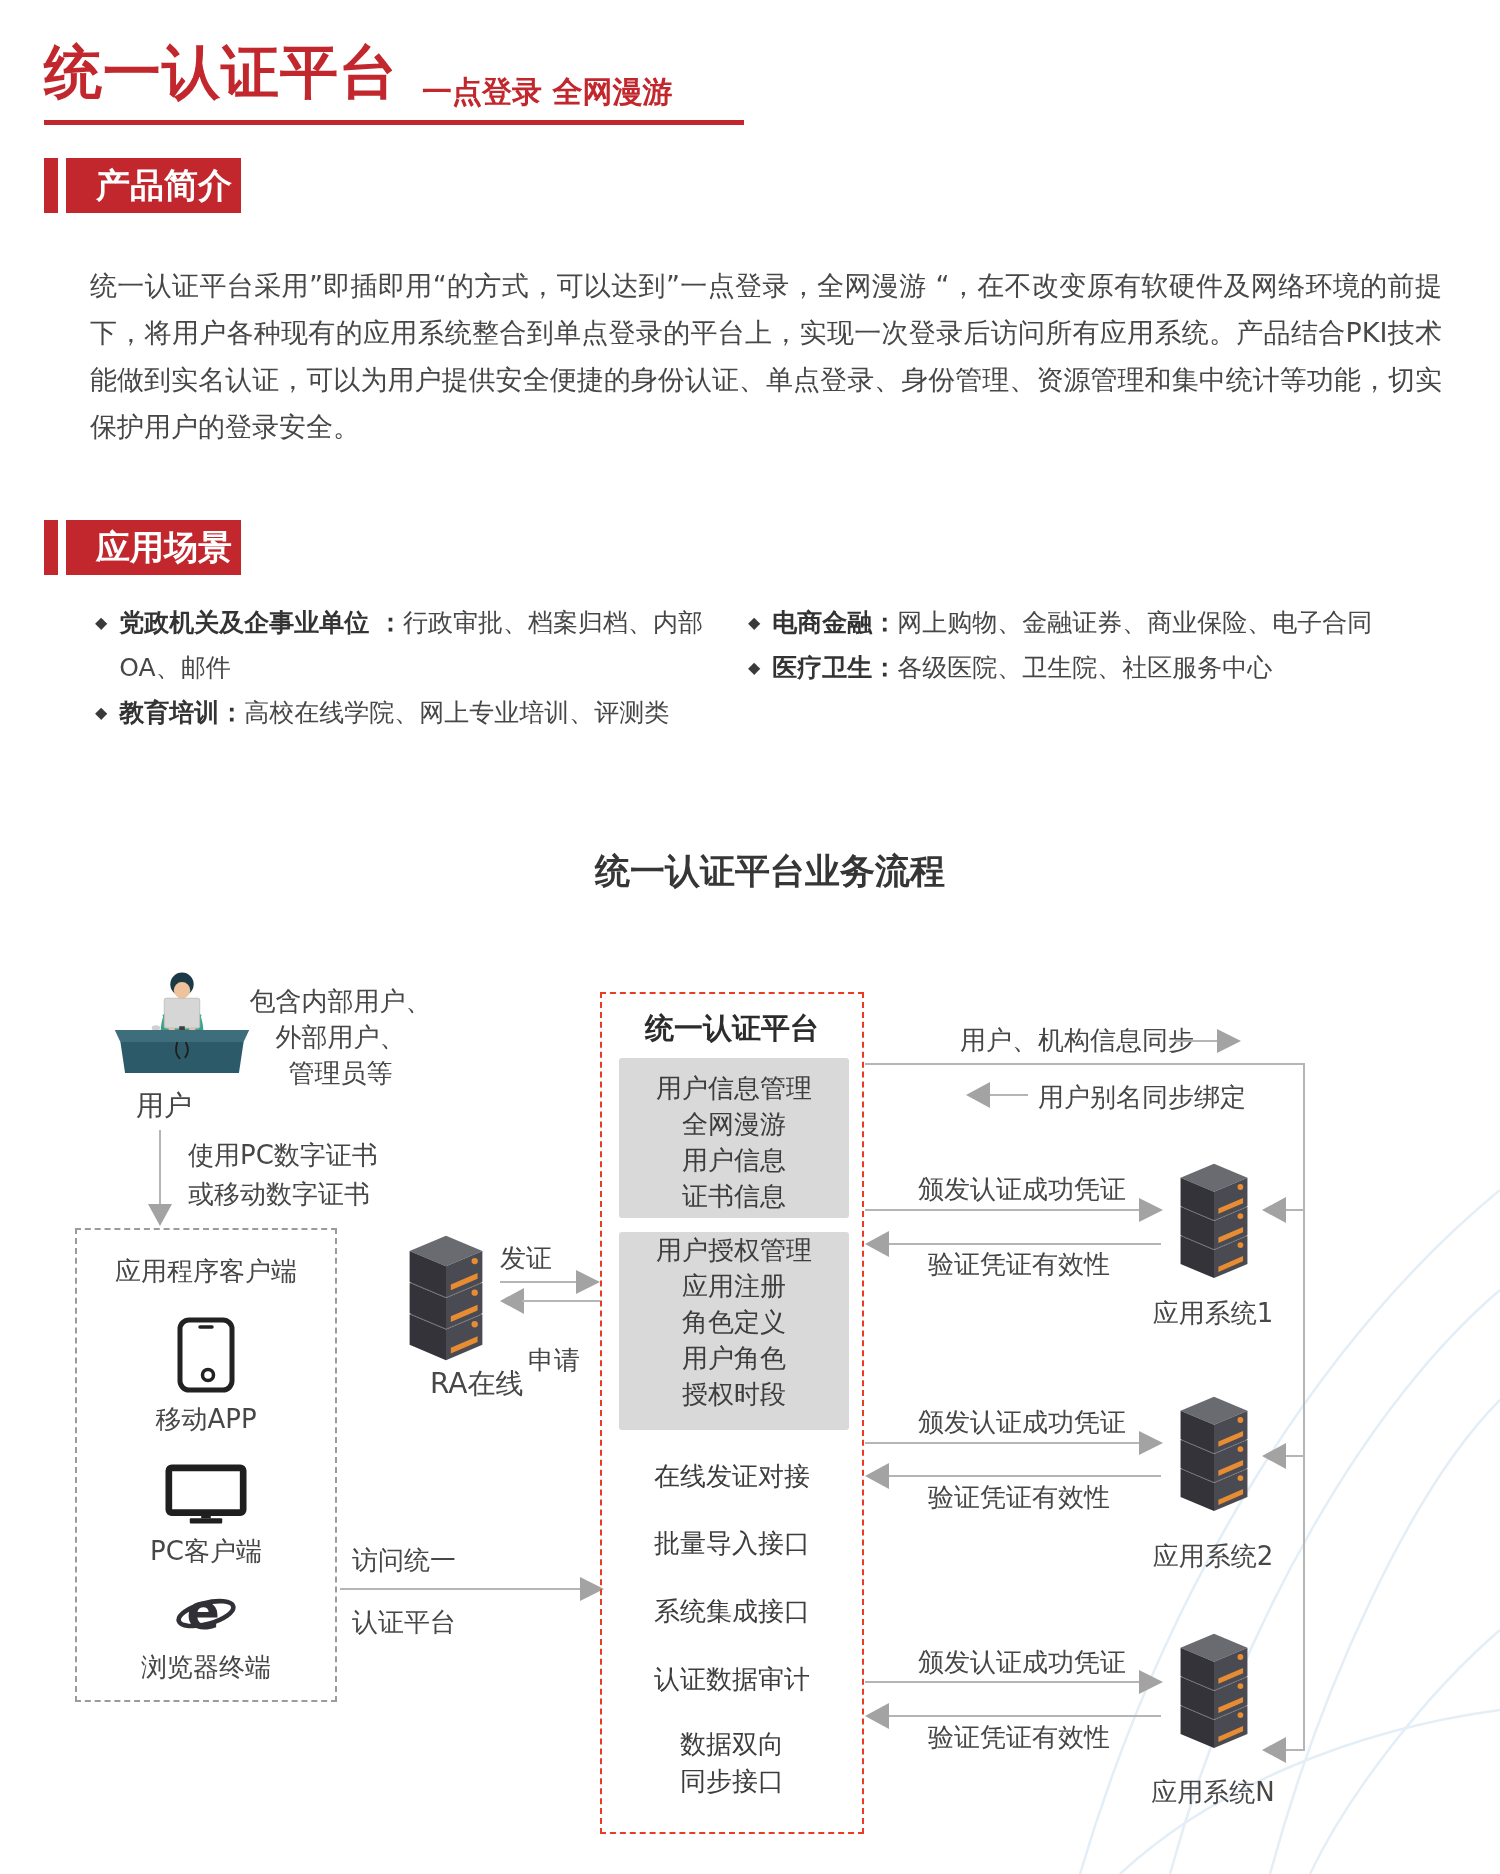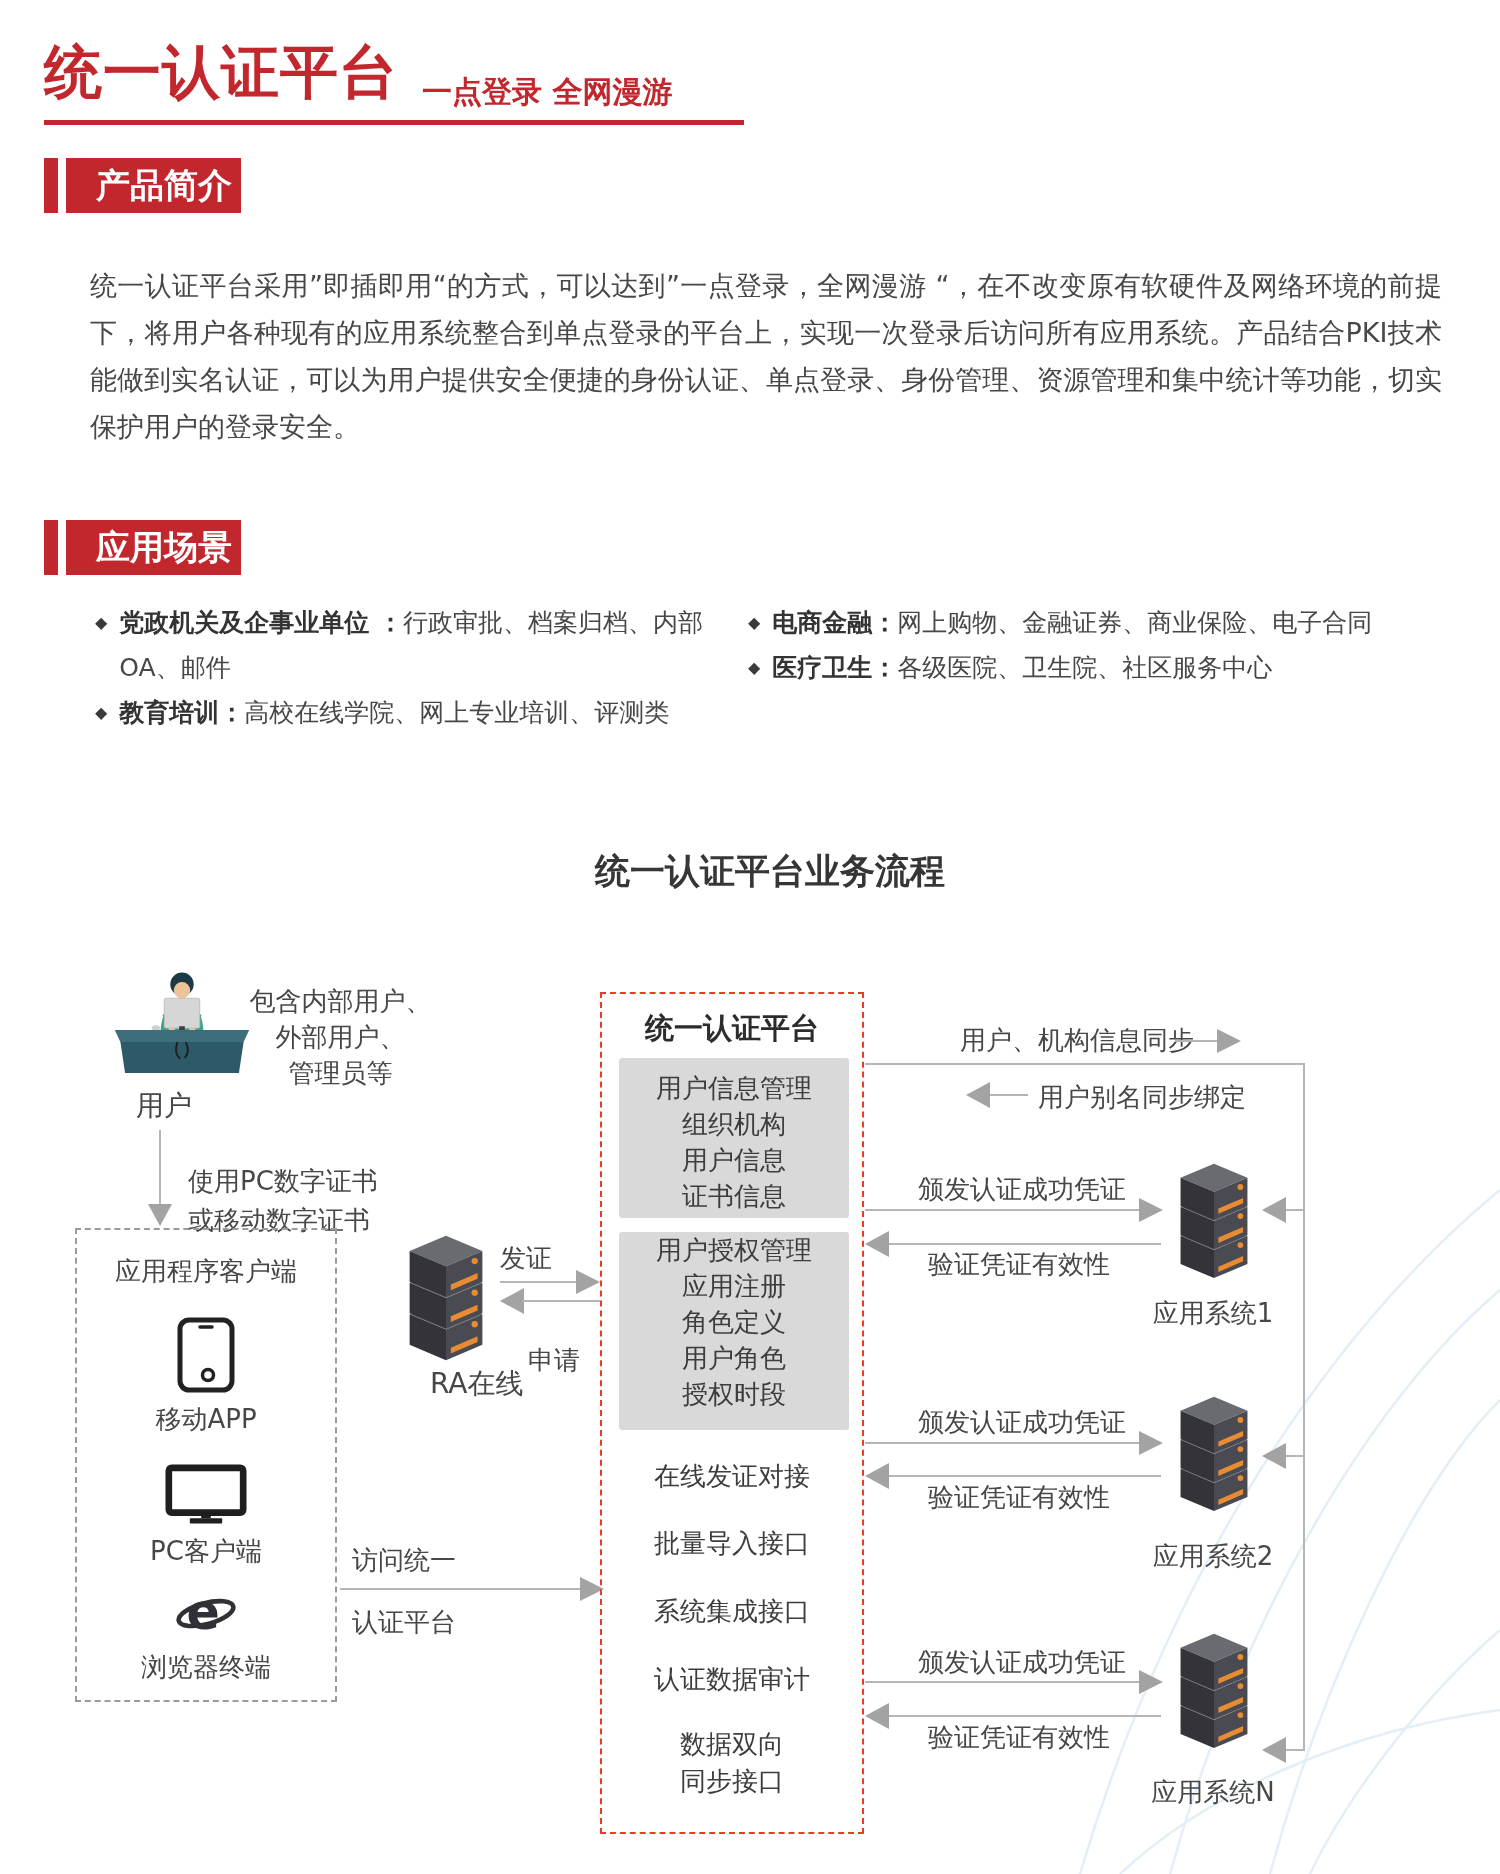--- a/index.html
+++ b/index.html
@@ -146,21 +146,21 @@
       <use href="#sym-user"></use>
     </svg>
   <div class="t tc" style="left:243px;top:983px;width:195px;line-height:36px;white-space:normal;">
     <div>包含内部用户、</div>
     <div>外部用户、</div>
     <div>管理员等</div>
   </div>
   <div class="t" style="left:136px;top:1088px;font-size:28px;">用户</div>
   <div class="vl" style="left:159px;top:1130px;height:76px;"></div>
   <div class="ad" style="left:148px;top:1204px;"></div>
-  <div class="t" style="left:188px;top:1136px;line-height:39px;white-space:normal;width:220px;margin-top:26px;">
+  <div class="t" style="left:188px;top:1136px;line-height:39px;white-space:normal;width:220px;">
     <div>使用PC数字证书</div>
     <div>或移动数字证书</div>
   </div>
 
   <div class="dash-gray" style="left:75px;top:1228px;width:262px;height:474px;">
     <div class="cb-label" style="top:24px;">应用程序客户端</div>
     <svg class="cb-icon" style="top:86px;" width="62" height="78" viewBox="0 0 62 78">
         <use href="#sym-phone"></use>
       </svg>
     <div class="cb-label" style="top:172px;">移动APP</div>
@@ -187,21 +187,21 @@
   <div class="hl" style="left:500px;top:1281px;width:80px;"></div>
   <div class="ar" style="left:576px;top:1270px;"></div>
   <div class="al" style="left:500px;top:1288px;"></div>
   <div class="hl" style="left:522px;top:1300px;width:78px;"></div>
   <div class="t" style="left:528px;top:1344px;">申请</div>
 
   <div class="dash-red" style="left:600px;top:992px;width:264px;height:842px;">
     <div class="pitem" style="top:16px;font-size:29px;font-weight:700;color:#2c2c2c;">统一认证平台</div>
     <div class="gpanel" style="top:64px;height:160px;padding-top:12px;">
       <div>用户信息管理</div>
-      <div>组织机构</div>
+      <div>全网漫游</div>
       <div>用户信息</div>
       <div>证书信息</div>
     </div>
     <div class="gpanel" style="top:238px;height:198px;">
       <div>用户授权管理</div>
       <div>应用注册</div>
       <div>角色定义</div>
       <div>用户角色</div>
       <div>授权时段</div>
     </div>

